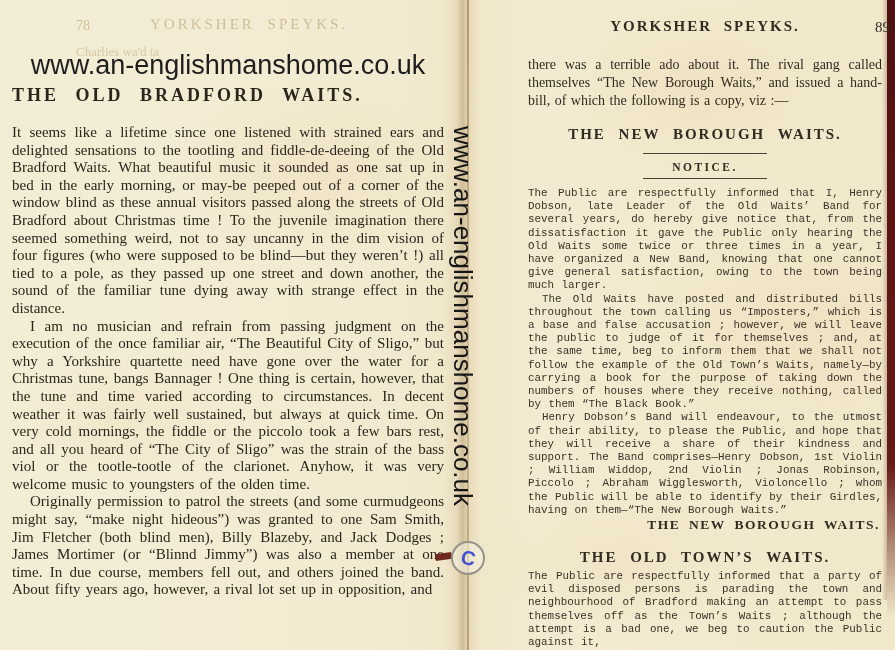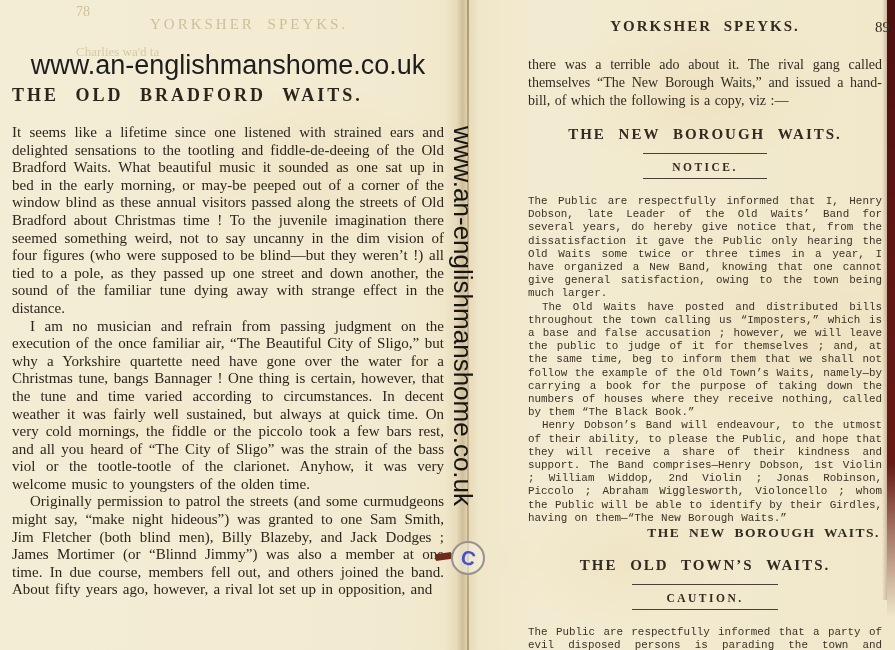--- a/index.html
+++ b/index.html
@@ -36,21 +36,21 @@
     position:absolute;right:0;top:0;width:8px;height:618px;
     background:linear-gradient(180deg,#4c1011 0%, #5d1514 35%, #661a16 75%, rgba(102,26,22,0) 100%);
   }
   .edge-right-soft{
     position:absolute;right:8px;top:0;width:5px;height:600px;
     background:linear-gradient(90deg, rgba(90,40,25,0) , rgba(90,40,25,0.25));
   }
   
   .ghost{position:absolute;color:rgba(150,115,55,0.38);filter:blur(0.6px);}
   .ghost-header{left:150px;top:16px;font-size:15px;letter-spacing:3px;word-spacing:6px;}
-  .ghost-pageno{left:76px;top:4px;font-size:14px;}
+  .ghost-pageno{left:76px;top:18px;font-size:14px;}
   .ghost-line{left:76px;top:44px;font-size:13px;color:rgba(150,115,55,0.30);}
   
   .left-col{position:absolute;left:12px;top:50px;width:432px;color:#2b251c;}
   .wm-horizontal{
     font-family:"Liberation Sans", sans-serif;
     font-size:27px;color:#1d1d1d;text-align:center;letter-spacing:0px;
     margin:0 0 4px 0;font-weight:400;
   }
   .left-title{
     font-size:18px;letter-spacing:3px;word-spacing:9px;text-align:left;
@@ -70,21 +70,21 @@
   }
   .rp-pageno{position:absolute;right:-8px;top:1px;font-size:15px;}
   .rp-para{
     font-size:14px;line-height:18px;text-align:justify;margin:0;word-spacing:1px;
   }
   .rp-title{
     font-size:15px;letter-spacing:2px;word-spacing:7px;font-weight:700;
     text-align:center;margin:16px 0 4px 0;
   }
   .rule-box{
-    width:124px;margin:10px auto 16px auto;text-align:center;
+    width:124px;margin:10px auto 8px auto;text-align:center;
     border-top:1.4px solid #47413a;border-bottom:1.4px solid #47413a;
     padding:3px 0;
   }
   .rule-box.caution{width:146px;}
   .rule-label{font-size:11.5px;font-weight:700;letter-spacing:2.5px;}
   .small-print p{
     font-size:10.9px;line-height:13.2px;text-align:justify;margin:0;
     word-spacing:0.8px;color:#3a3227;font-family:Liberation Mono, monospace;
   }
   .small-print p.indented{text-indent:14px;}
@@ -158,23 +158,20 @@
     <p>The Public are respectfully informed that I, Henry Dobson, late Leader of the Old Waits’ Band for several years, do hereby give notice that, from the dissatisfaction it gave the Public only hearing the Old Waits some twice or three times in a year, I have organized a New Band, knowing that one cannot give general satisfaction, owing to the town being much larger.</p>
     <p class="indented">The Old Waits have posted and distributed bills throughout the town calling us “Imposters,” which is a base and false accusation ; however, we will leave the public to judge of it for themselves ; and, at the same time, beg to inform them that we shall not follow the example of the Old Town’s Waits, namely—by carrying a book for the purpose of taking down the numbers of houses where they receive nothing, called by them “The Black Book.”</p>
     <p class="indented">Henry Dobson’s Band will endeavour, to the utmost of their ability, to please the Public, and hope that they will receive a share of their kindness and support.  The Band comprises—Henry Dobson, 1st Violin ; William Widdop, 2nd Violin ; Jonas Robinson, Piccolo ; Abraham Wigglesworth, Violoncello ; whom the Public will be able to identify by their Girdles, having on them—“The New Borough Waits.”</p>
   </div>
 
   <div class="sig-name">THE NEW BOROUGH WAITS.</div>
 
 
   <div class="rp-title">THE OLD TOWN’S WAITS.</div>
 
-  <div class="rule-box caution">
-    <span class="rule-label">CAUTION.</span>
-  </div>
 
   <div class="small-print">
     <p>The Public are respectfully informed that a party of evil disposed persons is parading the town and neighbourhood of Bradford making an attempt to pass themselves off as the Town’s Waits ; although the attempt is a bad one, we beg to caution the Public against it,</p>
   </div>
 </div>
 
 <div class="wm-vertical">www.an-englishmanshome.co.uk</div>
 <div class="pen-tick"></div>
 <div class="copyright-mark">
   <span class="copyright-c">C</span>

